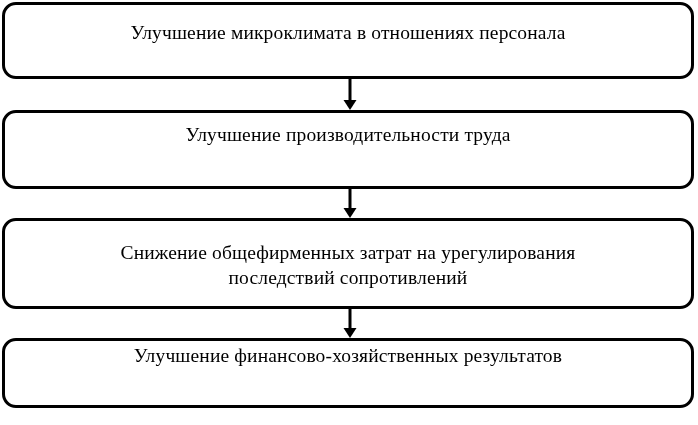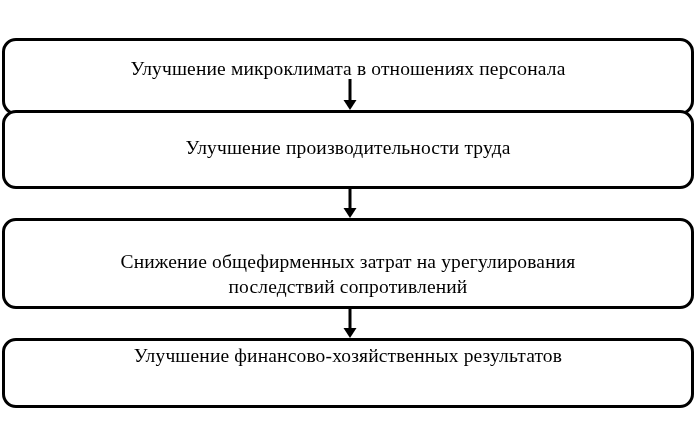--- a/index.html
+++ b/index.html
@@ -38,28 +38,28 @@
     text-align: center;
     color: #000000;
     font-family: "Liberation Serif", "DejaVu Serif", serif;
     font-size: 19.5px;
     line-height: 25px;
     letter-spacing: 0.15px;
     white-space: pre-line;
   }
 
   
-  #box-1 { left: 2px;  top: 2px;   width: 692px; height: 77px; margin-top: 36px; }
+  #box-1 { left: 2px;  top: 2px;   width: 692px; height: 77px; }
   #box-2 { left: 2px;  top: 110px; width: 692px; height: 79px; }
   #box-3 { left: 2px;  top: 218px; width: 692px; height: 91px; }
   #box-4 { left: 2px;  top: 338px; width: 692px; height: 70px; }
 
   #box-1 .box-text { padding-top: 15px; }
-  #box-2 .box-text { padding-top: 22px; }
-  #box-3 .box-text { padding-top: 28px; }
+  #box-2 .box-text { padding-top: 9px; }
+  #box-3 .box-text { padding-top: 19px; }
   #box-4 .box-text { padding-top: 2px; }
 
   .connector {
     position: absolute;
     left: 341px;
     width: 18px;
     overflow: visible;
   }
   #connector-1 { top: 79px;  height: 31px; }
   #connector-2 { top: 189px; height: 29px; }

